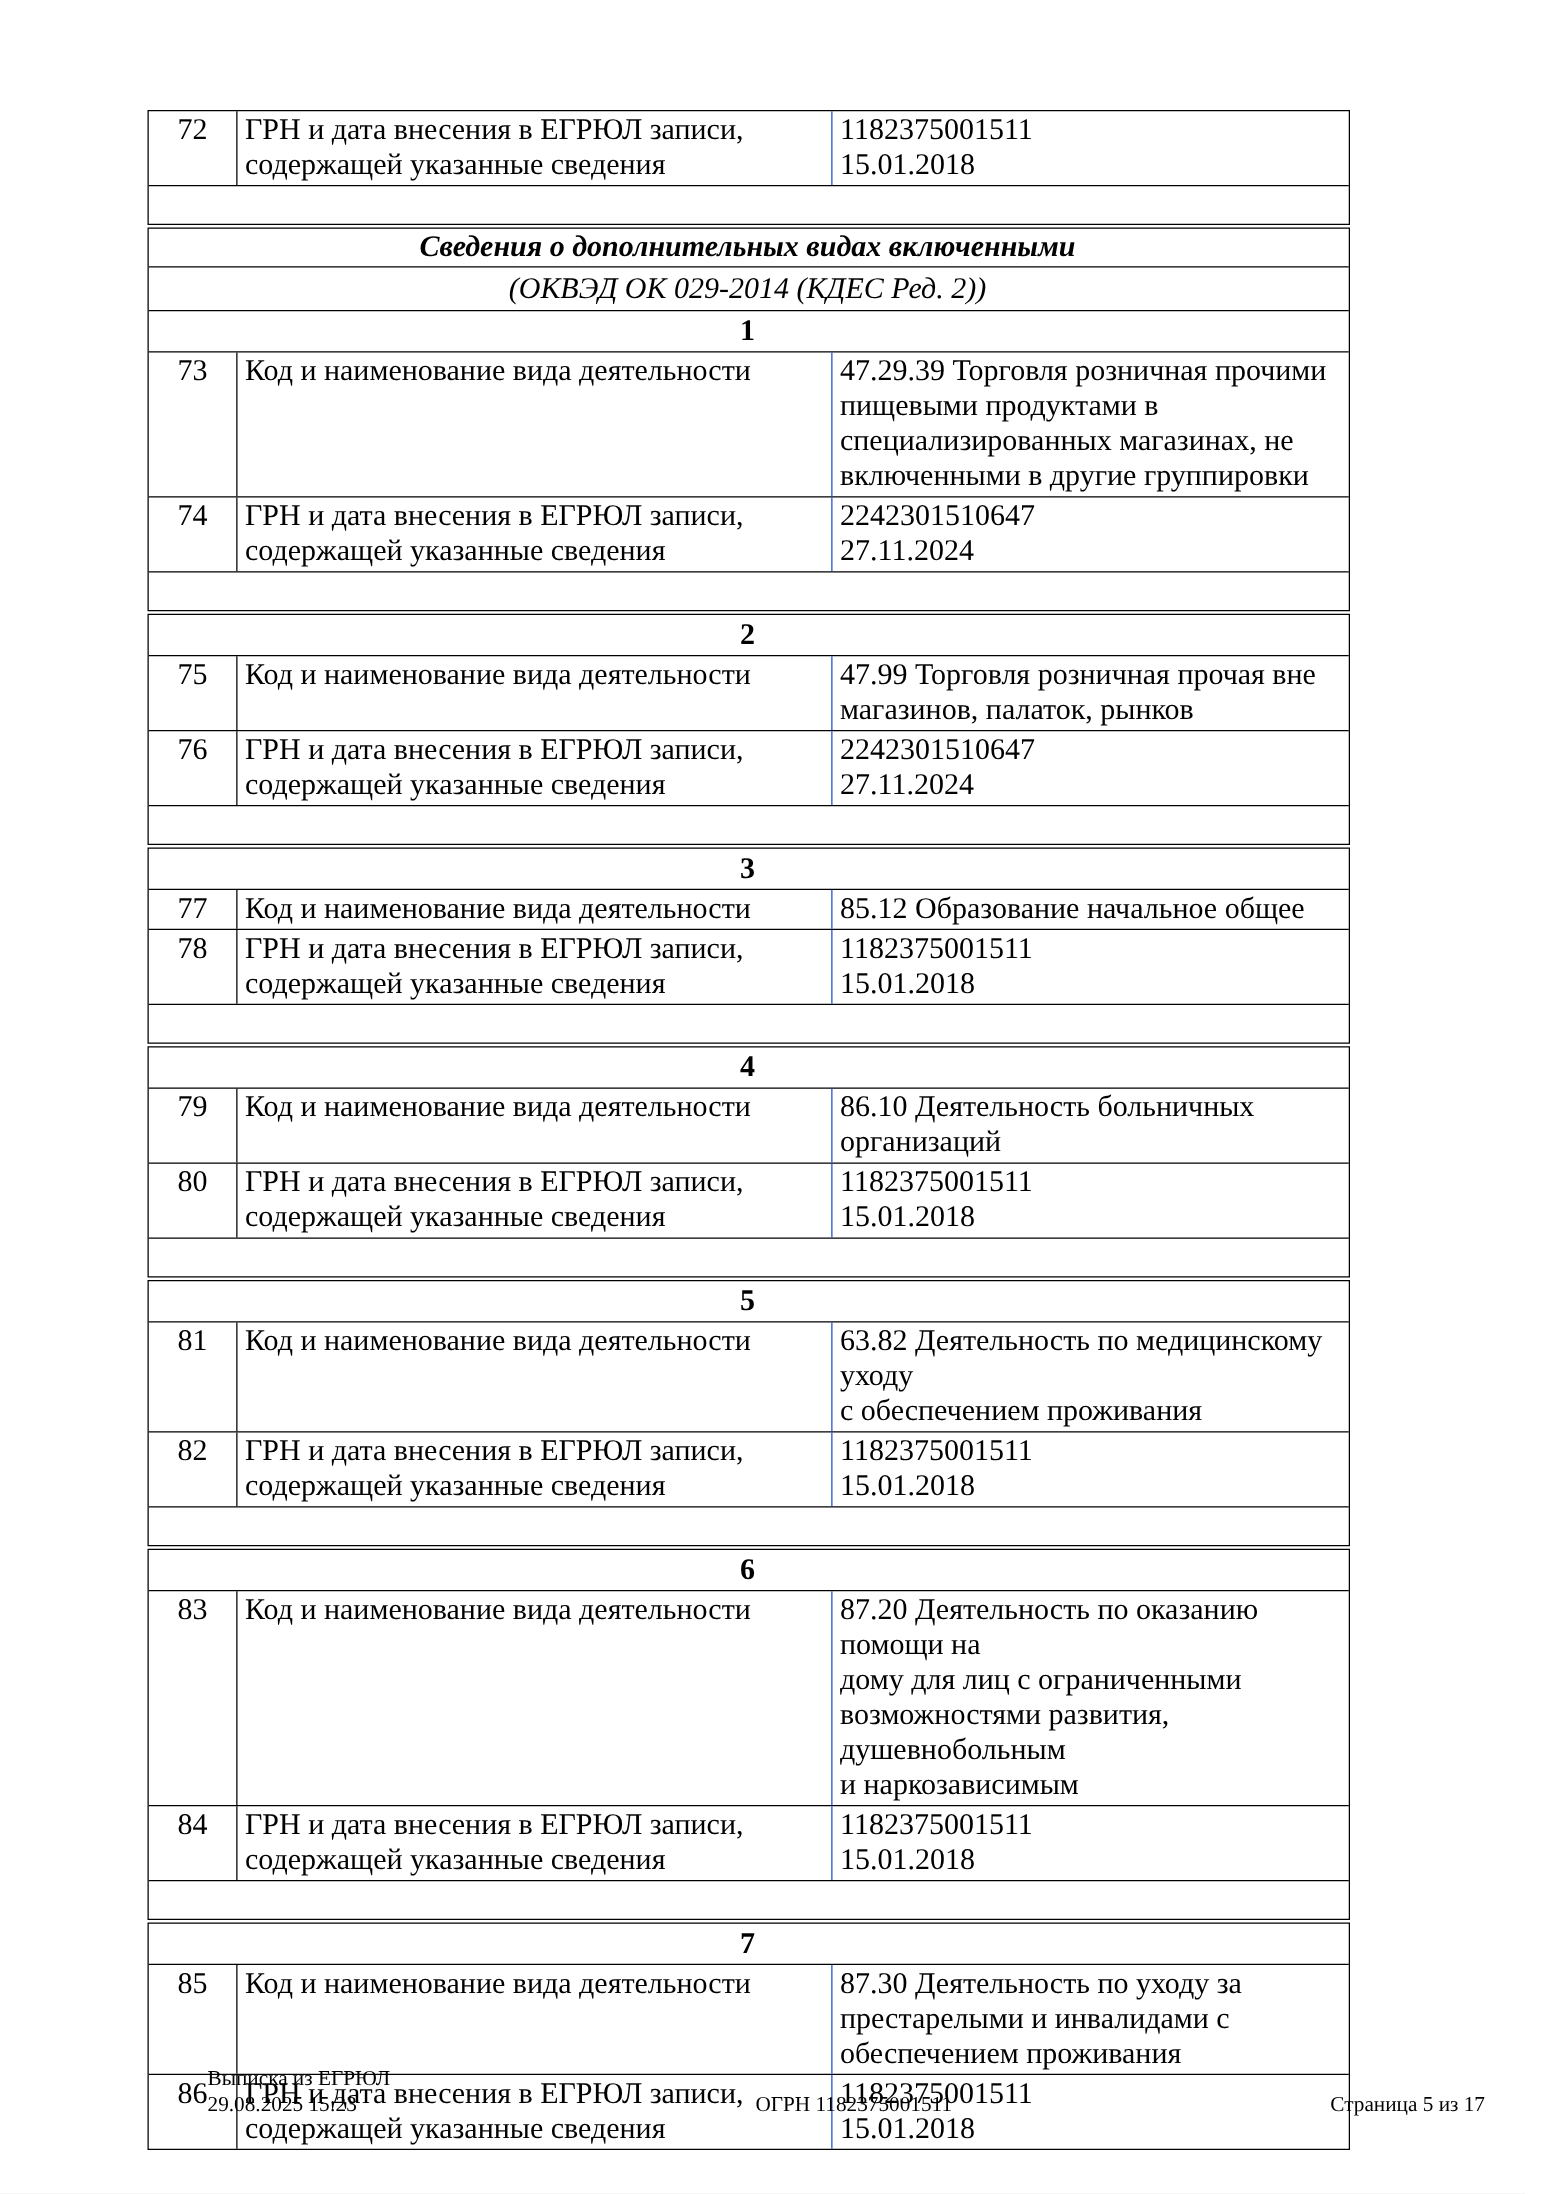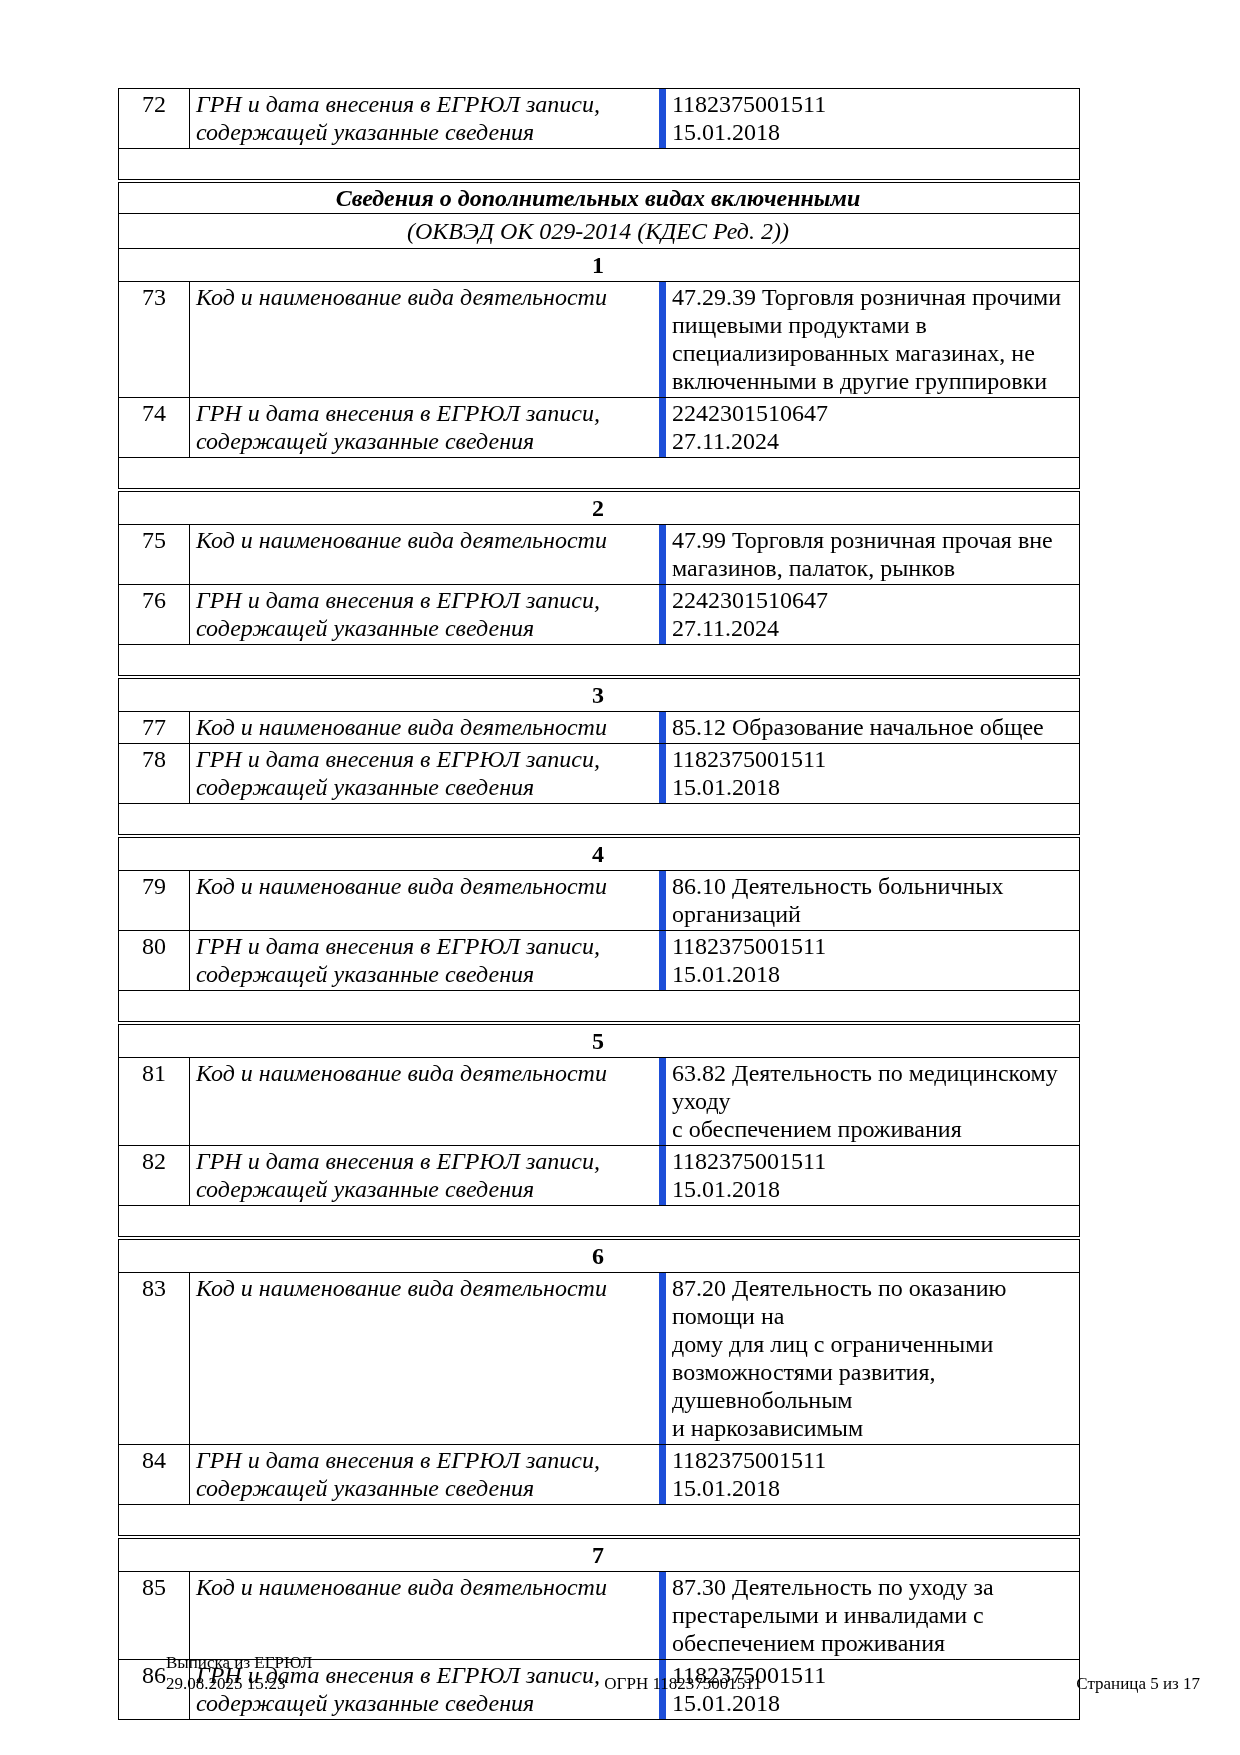--- a/index.html
+++ b/index.html
@@ -14,34 +14,34 @@
     line-height:28px;
     margin:0 auto;
     overflow:hidden;
   }
   .table-wrap { position:absolute; left:118px; top:88px; width:962px; }
   .tblock { border:1px solid #000; margin-bottom:2px; background:#fff; }
   .trow { display:flex; border-bottom:1px solid #000; }
   .trow:last-child { border-bottom:none; }
   .cell { padding:1px 8px 2px 6px; }
   .cell.num { width:71px; flex:none; text-align:center; border-right:1px solid #000; padding:1px 2px 2px 2px; }
-  .cell.label { width:476px; flex:none; border-right:7px solid #1d4ed8; white-space:pre-line;font-style:italic; }
+  .cell.label { width:476px; flex:none; border-right:1px solid #1d4ed8; white-space:pre-line; }
   .cell.value { flex:1; white-space:pre-line; }
   .cell.full { width:100%; text-align:center; }
   .empty-row .cell.full { height:30px; padding:0; }
   .h-title { font-weight:bold; font-style:italic; padding-top:1px; padding-bottom:1px; }
   .h-sub { font-style:italic; padding-top:3px; padding-bottom:3px; }
   .h-num { font-weight:bold; padding-top:2px; padding-bottom:2px; }
   .footer {
     position:absolute; left:118px; top:1652px; width:1034px; height:42px;
     font-size:17px; line-height:21px;margin-left:48px;
   }
   .f-left { position:absolute; left:0; top:0; }
   .f-center { position:absolute; left:0; right:0; bottom:0; text-align:center;font-family:Liberation Serif, serif; }
-  .f-right { position:absolute; right:0; bottom:0; text-align:center; }
+  .f-right { position:absolute; right:12px; bottom:0; text-align:center; }
 </style>
 </head>
 <body>
 
 <div class="page">
   <div class="table-wrap">
 
     <div class="tblock">
       <div class="trow">
         <div class="cell num">72</div>

